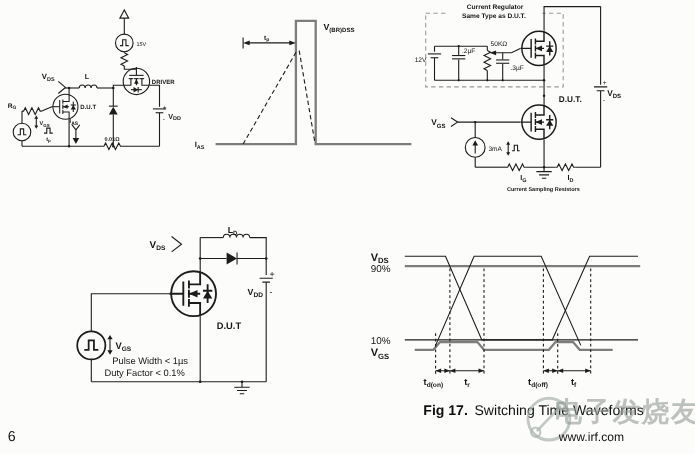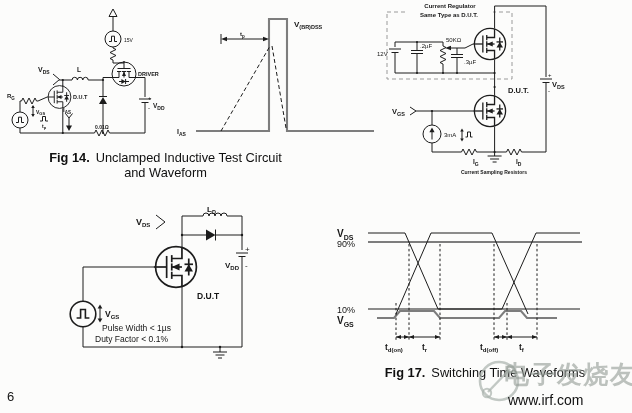--- a/index.html
+++ b/index.html
@@ -15,21 +15,21 @@
   svg .fil{fill:#1c1c1c;stroke:none;}
   svg .dot{fill:#1c1c1c;stroke:none;}
   svg text{fill:#161616;stroke:none;font-family:"Liberation Sans",sans-serif;}.f5{font-size:5px;}.f55{font-size:5.5px;}.f6{font-size:6px;}
   .f65{font-size:6.5px;}.f7{font-size:7px;}.f75{font-size:7.5px;}.f8{font-size:8px;}
   .f85{font-size:8.5px;}.f9{font-size:9px;}.f10{font-size:10px;}.s4{font-size:4px;}.s45{font-size:4.5px;}.s5{font-size:5px;}
   .s55{font-size:5.5px;}.s6{font-size:6px;}.s7{font-size:7px;}
   .bold{font-weight:bold;}
   .caption{position:absolute;font-size:12.8px;text-align:center;color:#101010;line-height:14.5px;}
   .caption .no{font-weight:bold;margin-right:6px;}
   .footer-num{position:absolute;left:7px;top:389px;font-size:13px;color:#151515;}
-  .irf{position:absolute;left:508px;top:392px;font-size:14px;color:#101010;z-index:6;}
+  .irf{position:absolute;left:508px;top:392px;font-size:11px;color:#101010;z-index:6;}
   .wm{position:absolute;z-index:5;pointer-events:none;}
   .wm-cn{left:504px;top:358px;font-size:25px;font-weight:bold;color:rgba(148,156,150,0.62);
          letter-spacing:1.5px;font-family:"Liberation Sans",sans-serif;white-space:nowrap;}
   .wm-url{left:519px;top:387px;font-size:9.5px;font-weight:bold;color:rgba(160,168,162,0.85);
           letter-spacing:0.8px;white-space:nowrap;}
 </style>
 </head>
 <body>
 
 <div class="page">
@@ -291,24 +291,20 @@
     <text class="f10 bold" x="7" y="19"><tspan>V</tspan><tspan class="s7" dy="2.5">DS</tspan></text>
     <text class="f9" x="7" y="29">90%</text>
     <text class="f9" x="7" y="95">10%</text>
     <text class="f10 bold" x="7" y="106"><tspan>V</tspan><tspan class="s7" dy="2.5">GS</tspan></text>
     <text class="f85 bold" x="55" y="132"><tspan>t</tspan><tspan class="s6" dy="2.2">d(on)</tspan></text>
     <text class="f85 bold" x="92" y="132"><tspan>t</tspan><tspan class="s6" dy="2.2">r</tspan></text>
     <text class="f85 bold" x="150" y="132"><tspan>t</tspan><tspan class="s6" dy="2.2">d(off)</tspan></text>
     <text class="f85 bold" x="189" y="132"><tspan>t</tspan><tspan class="s6" dy="2.2">f</tspan></text>
   </svg>
 
-  <div class="caption" style="left:18px;top:151px;width:295px;">
-    <span class="no">Fig 14.</span><span>Unclamped Inductive Test Circuit</span><br>
-    <span>and Waveform</span>
-  </div>
   <div class="caption" style="left:355px;top:366px;width:260px;">
     <span class="no">Fig 17.</span><span>Switching Time Waveforms</span>
   </div>
 
   <svg class="abs wm" style="left:475px;top:356px" width="50" height="50" viewBox="0 0 50 50">
     <circle cx="24" cy="25" r="19" fill="none" stroke="rgba(170,178,172,0.7)" stroke-width="2.6"></circle>
     <line x1="13" y1="36" x2="35" y2="13" stroke="rgba(170,178,172,0.7)" stroke-width="2.4"></line>
     <circle cx="12" cy="37" r="4.2" fill="none" stroke="rgba(170,178,172,0.7)" stroke-width="2"></circle>
     <circle cx="35.5" cy="12.5" r="3.2" fill="none" stroke="rgba(170,178,172,0.7)" stroke-width="2"></circle>
   </svg>

